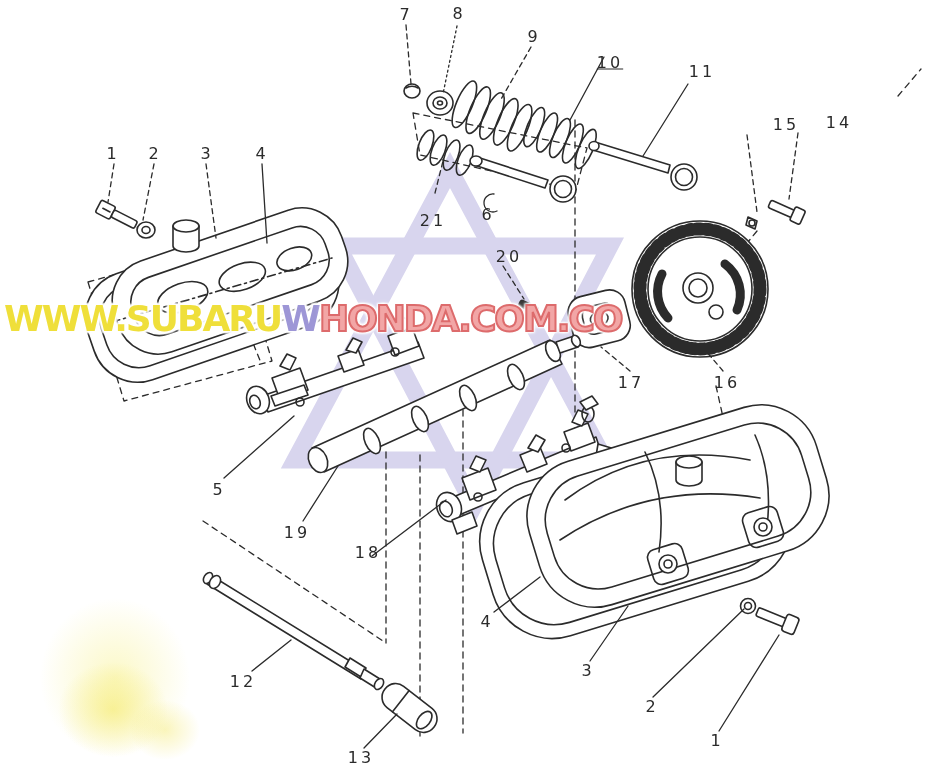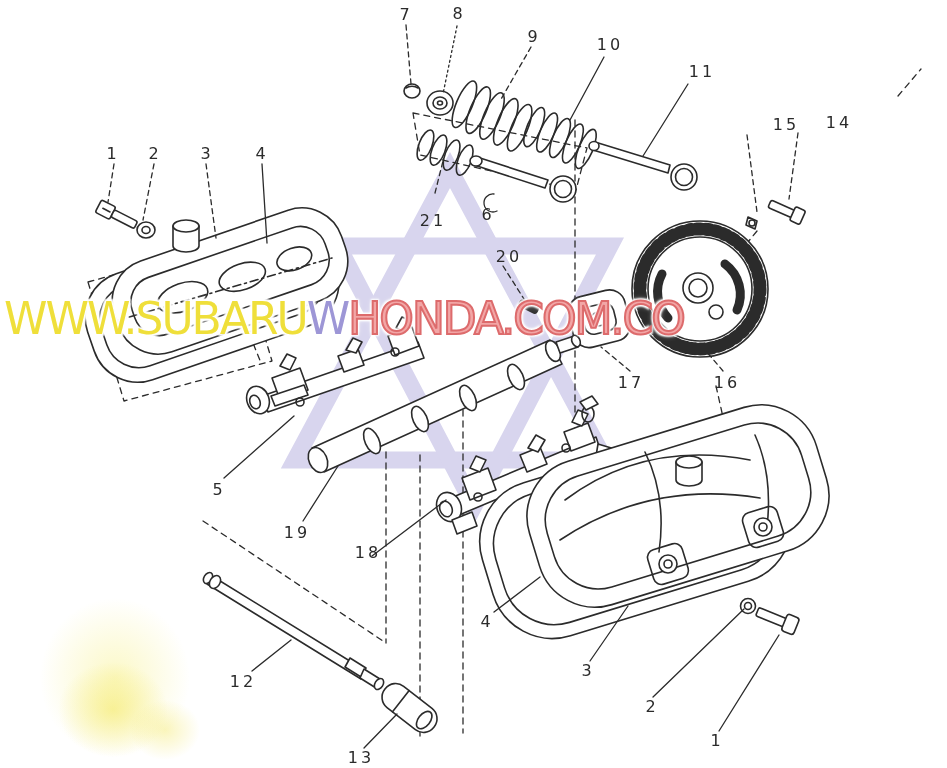--- a/index.html
+++ b/index.html
@@ -17,21 +17,21 @@
     font:16px "DejaVu Sans", sans-serif;
     letter-spacing:3px;
     color:#2b2b2b;
     white-space:nowrap;
   }
   
   .wm{
     position:absolute;left:4px;top:293px;width:943px;
     white-space:nowrap;overflow:hidden;
     font-family:"DejaVu Sans", sans-serif;
-    font-weight:normal;font-size:44px;line-height:52px;
+    font-weight:bold;font-size:36px;line-height:52px;
     letter-spacing:-2px;
     text-shadow:0 0 3px #fff,2px 2px 2px #fff,-2px -2px 2px #fff,2px -2px 2px #fff,-2px 2px 2px #fff,0 0 6px rgba(255,255,255,.9);
     pointer-events:none;
   }
   .wm-yellow{color:#efdf3a;}
   .wm-purple{color:#9d96d6;}
   .wm-red{color:#f2a6a6;-webkit-text-stroke:2px #dd6b6c;}
   
   .smudge{position:absolute;border-radius:50%;pointer-events:none;}
   .s1{left:40px;top:598px;width:150px;height:160px;background:radial-gradient(closest-side,rgba(247,240,130,.45),rgba(247,240,130,0));}
@@ -297,21 +297,21 @@
   </svg>
 
   <div class="smudge s1"></div>
   <div class="smudge s2"></div>
   <div class="smudge s3"></div>
 
   <div id="labels">
       <span class="plabel" style="left: 406px; top: 14px;">7</span>
       <span class="plabel" style="left: 459px; top: 13px;">8</span>
       <span class="plabel" style="left: 534px; top: 36px;">9</span>
-      <span class="plabel" style="left: 610px; top: 44px;">10</span>
+      <span class="plabel" style="left: 610px; top: 62px; text-decoration: underline;">10</span>
       <span class="plabel" style="left: 694px; top: 71px; margin-left: 8px;">11</span>
       <span class="plabel" style="left: 786px; top: 124px;">15</span>
       <span class="plabel" style="left: 799px; top: 122px; margin-left: 40px;">14</span>
       <span class="plabel" style="left: 113px; top: 153px;">1</span>
       <span class="plabel" style="left: 155px; top: 153px;">2</span>
       <span class="plabel" style="left: 207px; top: 153px;">3</span>
       <span class="plabel" style="left: 262px; top: 153px;">4</span>
       <span class="plabel" style="left: 433px; top: 220px;">21</span>
       <span class="plabel" style="left: 488px; top: 214px;">6</span>
       <span class="plabel" style="left: 500px; top: 256px; margin-left: 9px;">20</span>

